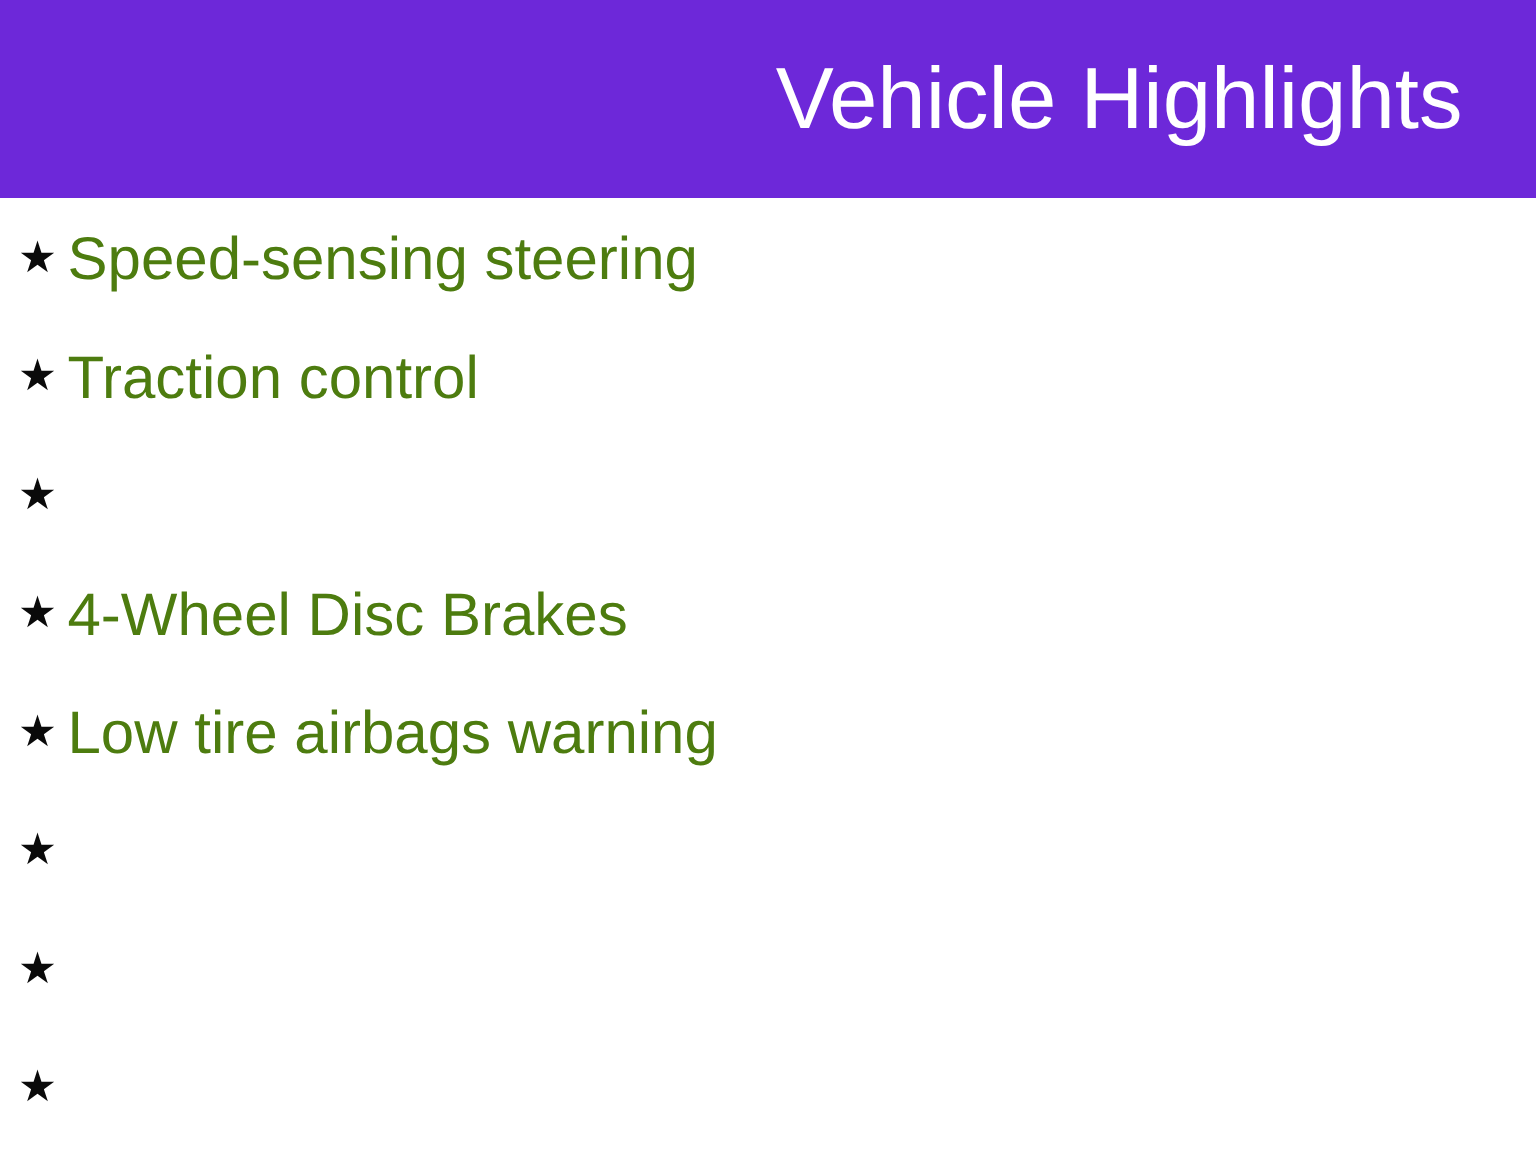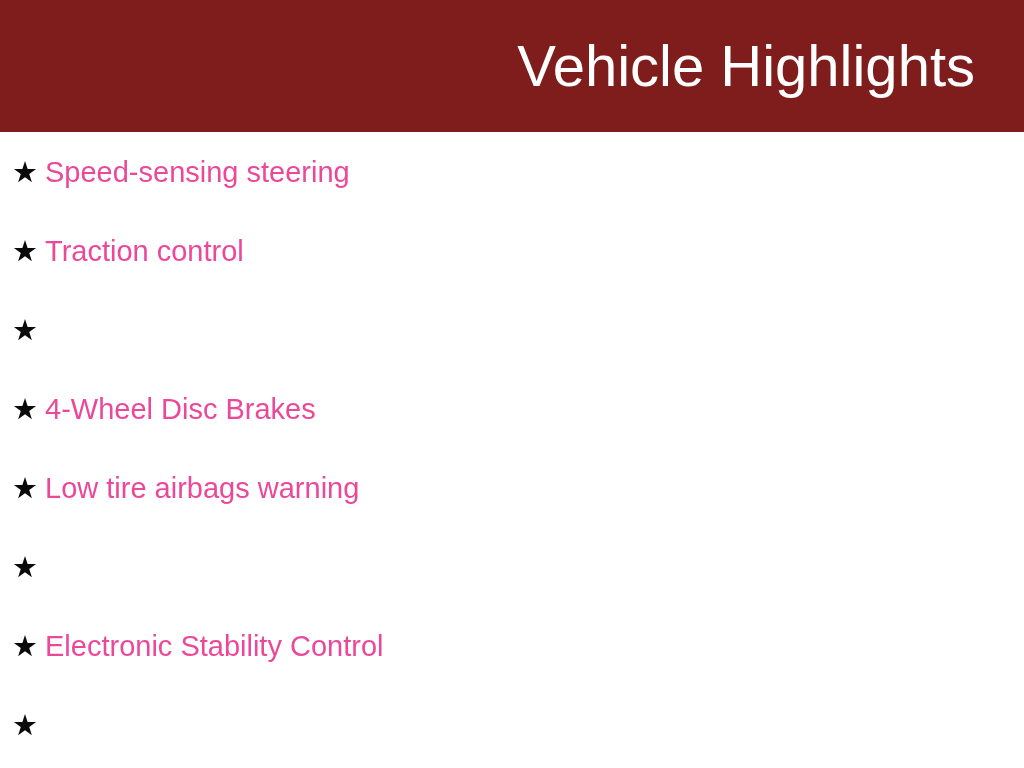--- a/index.html
+++ b/index.html
@@ -18,21 +18,21 @@
     height: 768px;
     position: relative;
     background: #ffffff;
   }
   .header {
     position: absolute;
     top: 0;
     left: 0;
     width: 1024px;
     height: 132px;
-    background: #7f1d1d;
+    background: #6d28d9;
     display: flex;
     align-items: center;
     justify-content: flex-end;
     padding-right: 49px;
     box-sizing: border-box;
   }
   .title {
     color: #ffffff;
     font-size: 58px;
     font-weight: 400;
@@ -58,22 +58,22 @@
   }
   .star {
     font-size: 29px;
     color: #0a0a0a;
     line-height: 1;
     width: 33px;
     flex: 0 0 33px;
     text-align: left;
   }
   .label {
-    font-size: 29px;
-    color: #ec4899;
+    font-size: 40px;
+    color: #4d7c0f;
     line-height: 1.2;
     white-space: nowrap;
   }
 </style>
 </head>
 <body>
 
 <div class="slide">
 
   <div class="header">
@@ -98,20 +98,19 @@
     </li>
     <li class="item">
       <span class="star">★</span>
       <span class="label">Low tire airbags warning</span>
     </li>
     <li class="item">
       <span class="star">★</span>
     </li>
     <li class="item">
       <span class="star">★</span>
-      <span class="label">Electronic Stability Control</span>
     </li>
     <li class="item">
       <span class="star">★</span>
     </li>
   </ul>
 
 </div>
 
 </body></html>

